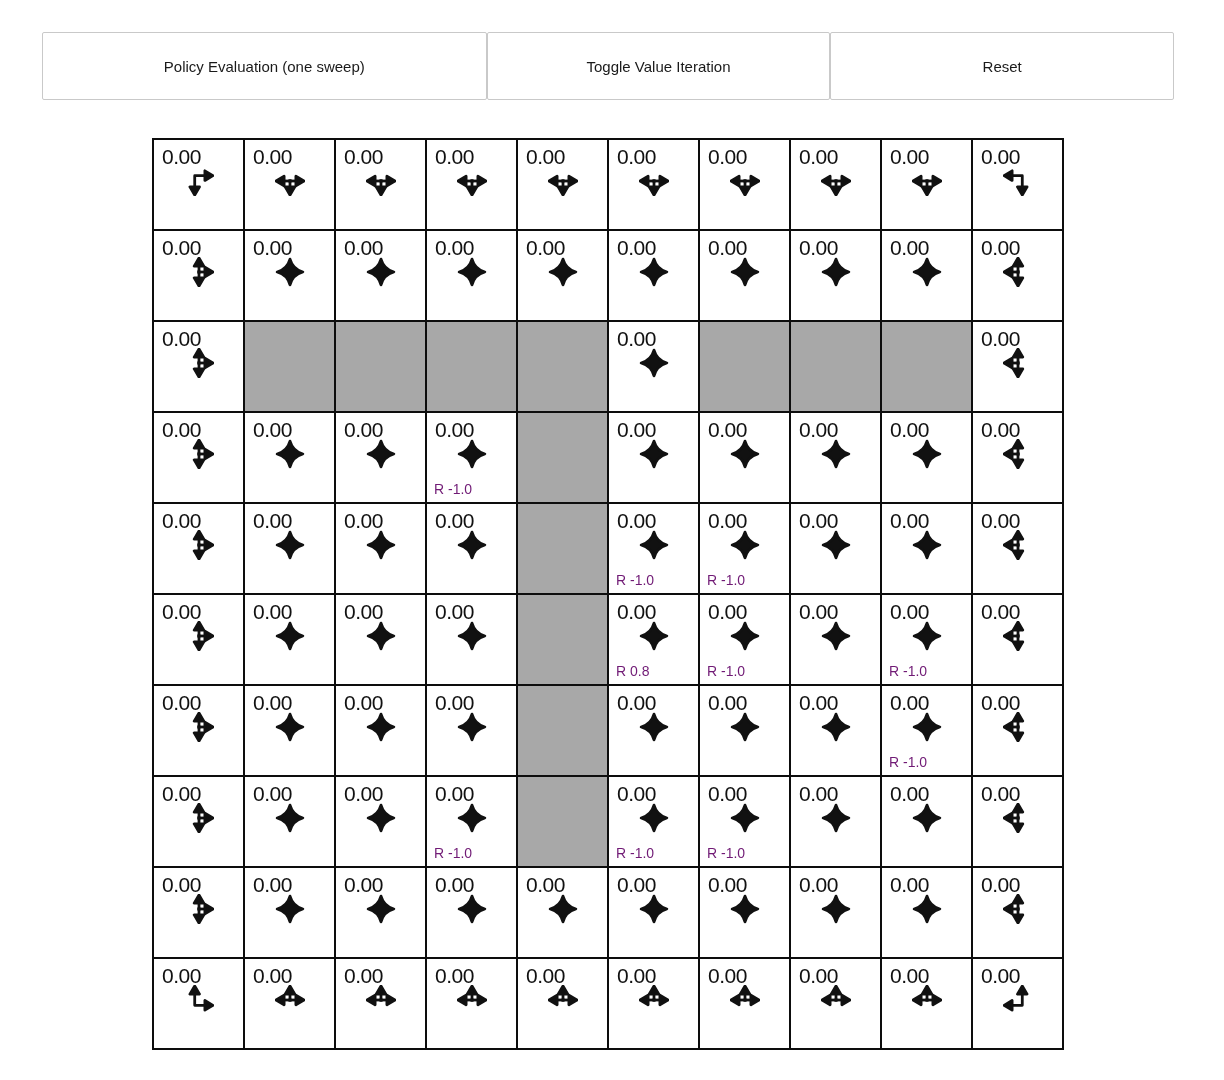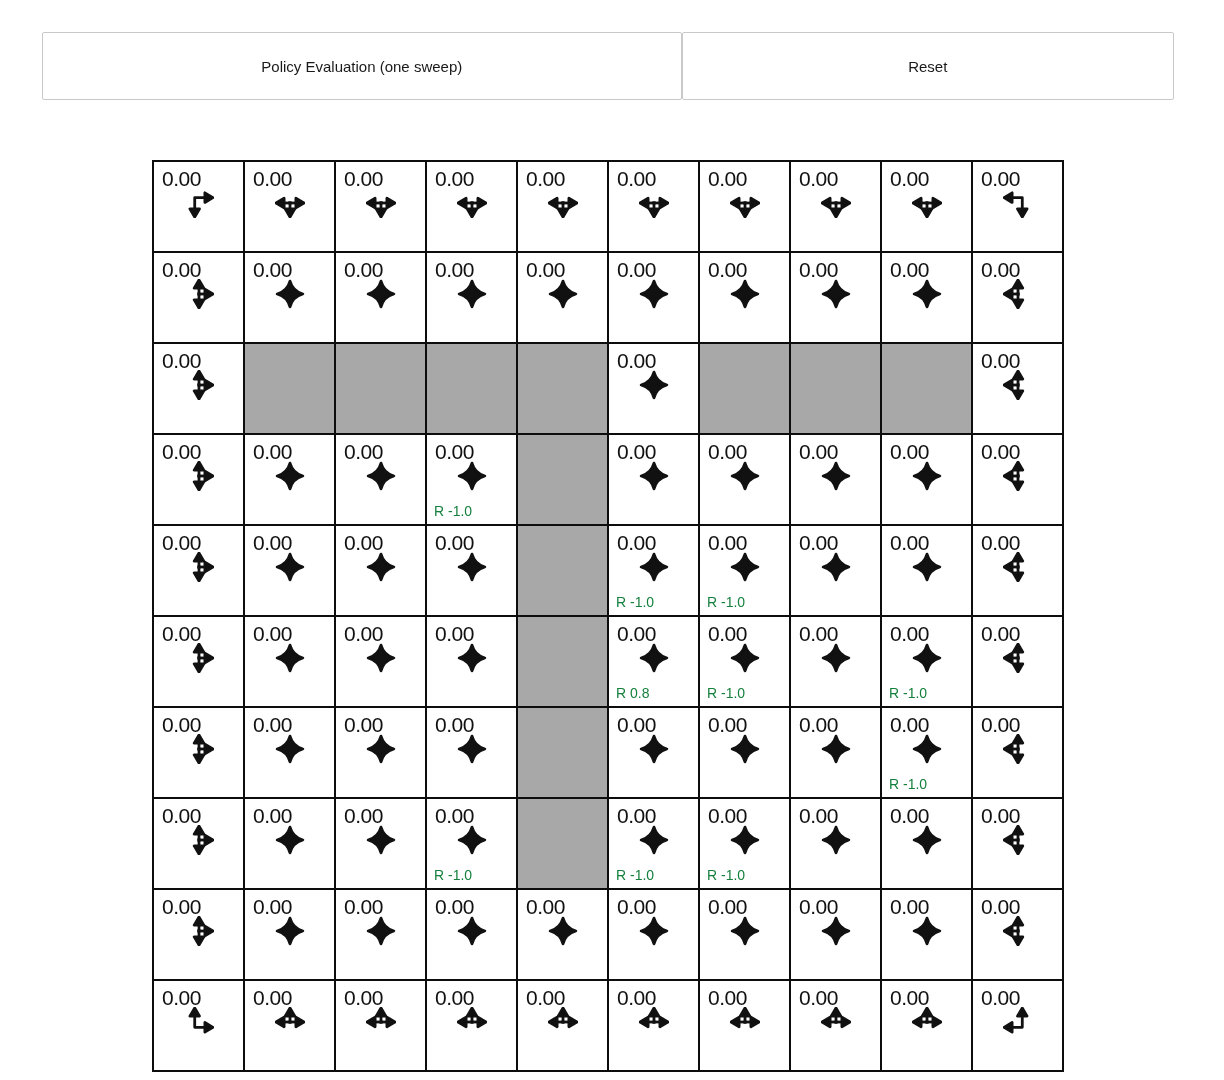--- a/index.html
+++ b/index.html
@@ -8,47 +8,48 @@
     font-family:"Liberation Sans", sans-serif; color:#111;
     overflow:hidden;
   }
   .toolbar { display:flex; margin:32px 50px 0 42px; }
   .btn {
     height:68px; background:#ffffff; border:1px solid #c9c9c9; border-radius:2px;
     font-family:"Liberation Sans", sans-serif; font-size:15px; color:#1a1a1a;
     flex:1 1 0; cursor:pointer; padding:0 8px;
   }
   .btn.wide { flex:1.31 1 0; }
-  .gridwrap { margin:60px 0 0 152px; }
+  .gridwrap { margin:38px 0 0 152px; }
   .grid {
     display:grid; width:fit-content;
     grid-template-columns:repeat(10, 89px); grid-auto-rows:89px;
     gap:2px; background:#0d0d0d; border:2px solid #0d0d0d;
   }
   .cell { position:relative; background:#ffffff; }
   .cell.wall { background:#a8a8a8; }
   .val {
     position:absolute; top:6px; left:8px;
     font-size:21px; letter-spacing:-0.5px; color:#111; line-height:1;
   }
   .arrow {
     position:absolute; left:50%; top:46%;
     transform:translate(-50%,-50%); width:30px; height:30px;
   }
   .arrow svg { display:block; }
   .reward {
     position:absolute; left:7px; bottom:6px;
-    font-size:14px; color:#15803d; line-height:1;
+    font-size:14px; color:#701a75; line-height:1;
   }
 </style>
 </head>
 <body>
 
 <div class="toolbar">
   <button class="btn wide">Policy Evaluation (one sweep)</button>
+  <button class="btn">Toggle Value Iteration</button>
   <button class="btn">Reset</button>
 </div>
 
 <div class="gridwrap">
   <div id="grid" class="grid">
       <div class="cell">
         <div class="val">0.00</div>
         <div class="arrow">
           <svg width="30" height="30" viewBox="-14 -14 28 28" fill="#111" stroke="#111" stroke-width="2.6" stroke-linejoin="round" stroke-linecap="butt">
             <polyline fill="none" points="-4,7 -4,-5 7,-5"></polyline>

